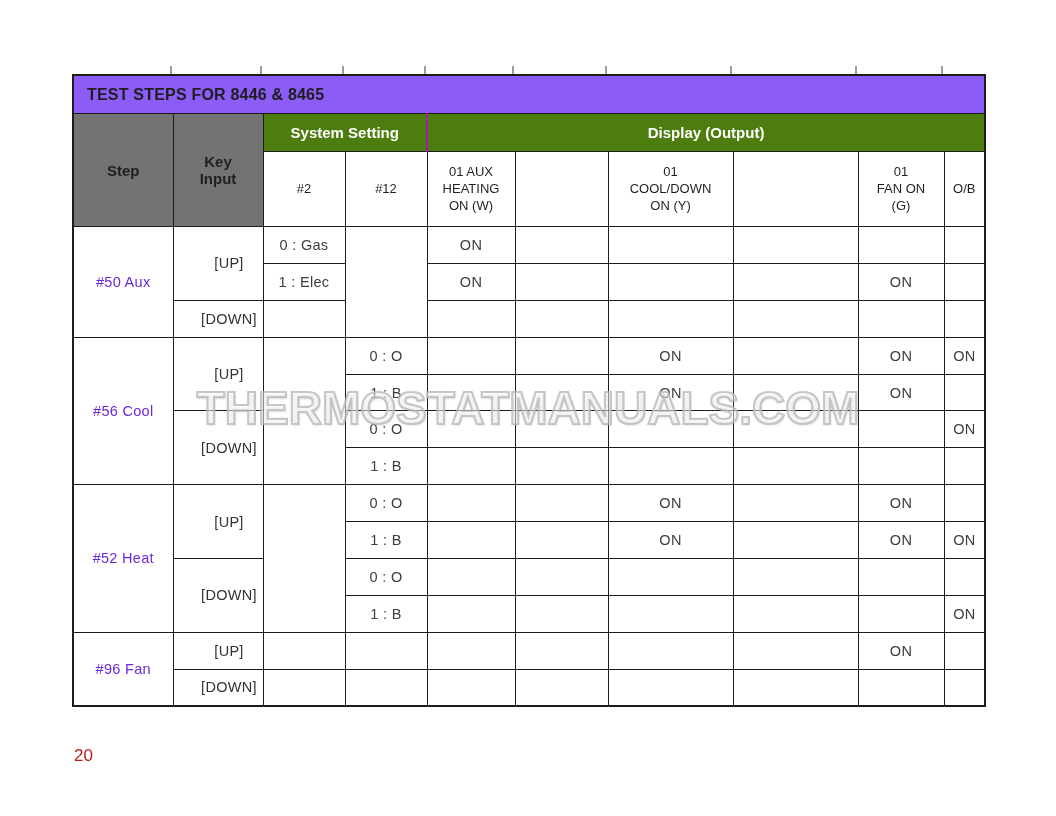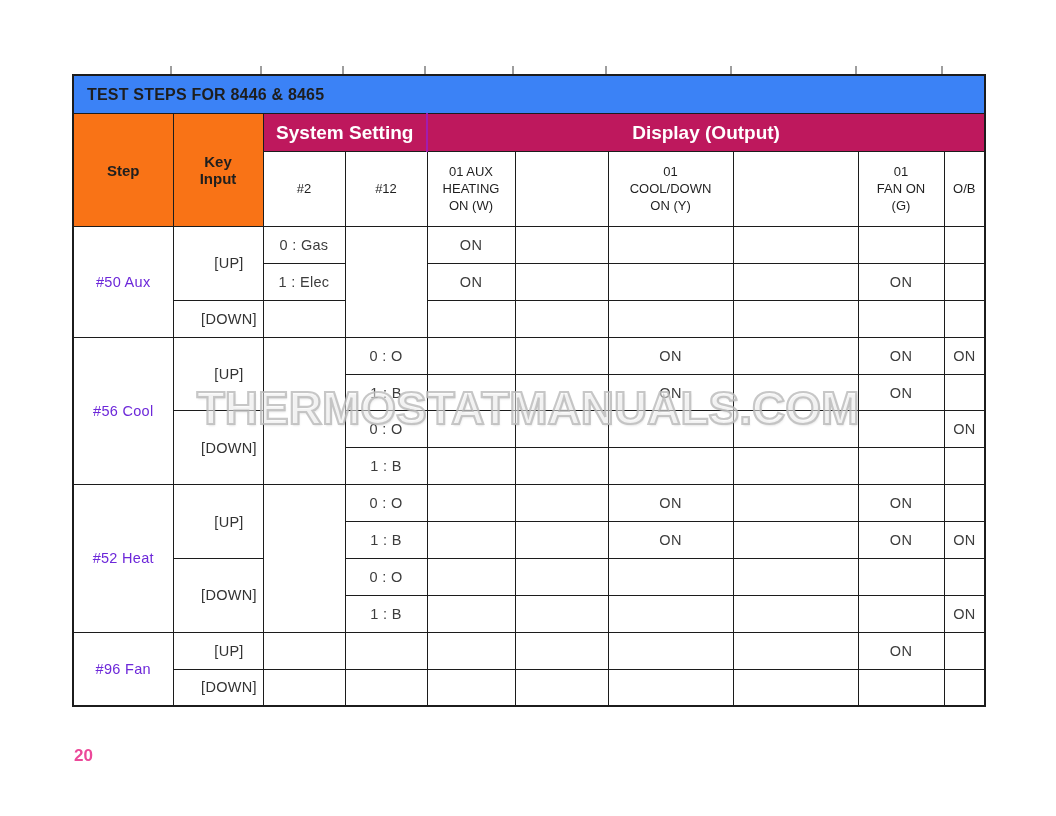--- a/index.html
+++ b/index.html
@@ -17,45 +17,45 @@
   table.test-table {
     position:absolute; left:72px; top:74px; width:912px; height:633px;
     border-collapse:collapse; table-layout:fixed;
     border:2px solid #1c1c1c;
   }
   td {
     border:1px solid #1c1c1c; text-align:center; vertical-align:middle;
     padding:0; overflow:hidden; color:#3a3a3a;
   }
   tr.title-row td {
-    background:#3b82f6; height:38px; text-align:left; padding:0 13px;
+    background:#8b5cf6; height:38px; text-align:left; padding:0 13px;
     font-weight:bold; font-size:16px; color:#1e1e1e; letter-spacing:0.2px;
   }
   td.hdr-black {
-    background:#be185d; color:#ffffff; font-weight:bold; font-size:19px; height:37px;
+    background:#4d7c0f; color:#ffffff; font-weight:bold; font-size:15px; height:37px;
   }
   td.hdr-display { border-left:2px solid #a21caf; }
-  td.hdr-white { font-weight:bold; font-size:15px; color:#1f1f1f; background:#f97316; }
+  td.hdr-white { font-weight:bold; font-size:15px; color:#1f1f1f; background:#737373; }
   td.sub-hdr { font-weight:normal; font-size:13px; line-height:1.3; color:#1f1f1f; height:73px; }
   td.sub-hdr span { display:block; }
   tr.data td { height:36px; font-size:14.5px; letter-spacing:0.3px; }
   td.step-cell { font-size:15px; color:#6d28d9; }
   td.key-cell { font-size:15px; color:#333333;padding-left:22px; }
   td.val-cell { color:#3d3d3d; }
 
   .watermark {
     position:absolute; left:72px; top:381px; width:912px; text-align:center;
     font-size:46px; font-weight:bold; letter-spacing:0px; white-space:nowrap;
     color:rgba(255,255,255,0.45);
     -webkit-text-stroke:2.2px rgba(185,185,185,0.8);
     text-shadow:1px 2px 2px rgba(120,120,120,0.18);
     z-index:5; pointer-events:none;
   }
   .page-number {
-    position:absolute; left:74px; top:746px; font-size:17px; font-weight:bold; color:#ec4899;
+    position:absolute; left:74px; top:746px; font-size:17px; font-weight:normal; color:#b91c1c;
   }
 </style>
 </head>
 <body>
 
 <div class="page">
 
   <div class="ticks">
     <div class="tick t1"></div>
     <div class="tick t2"></div>

